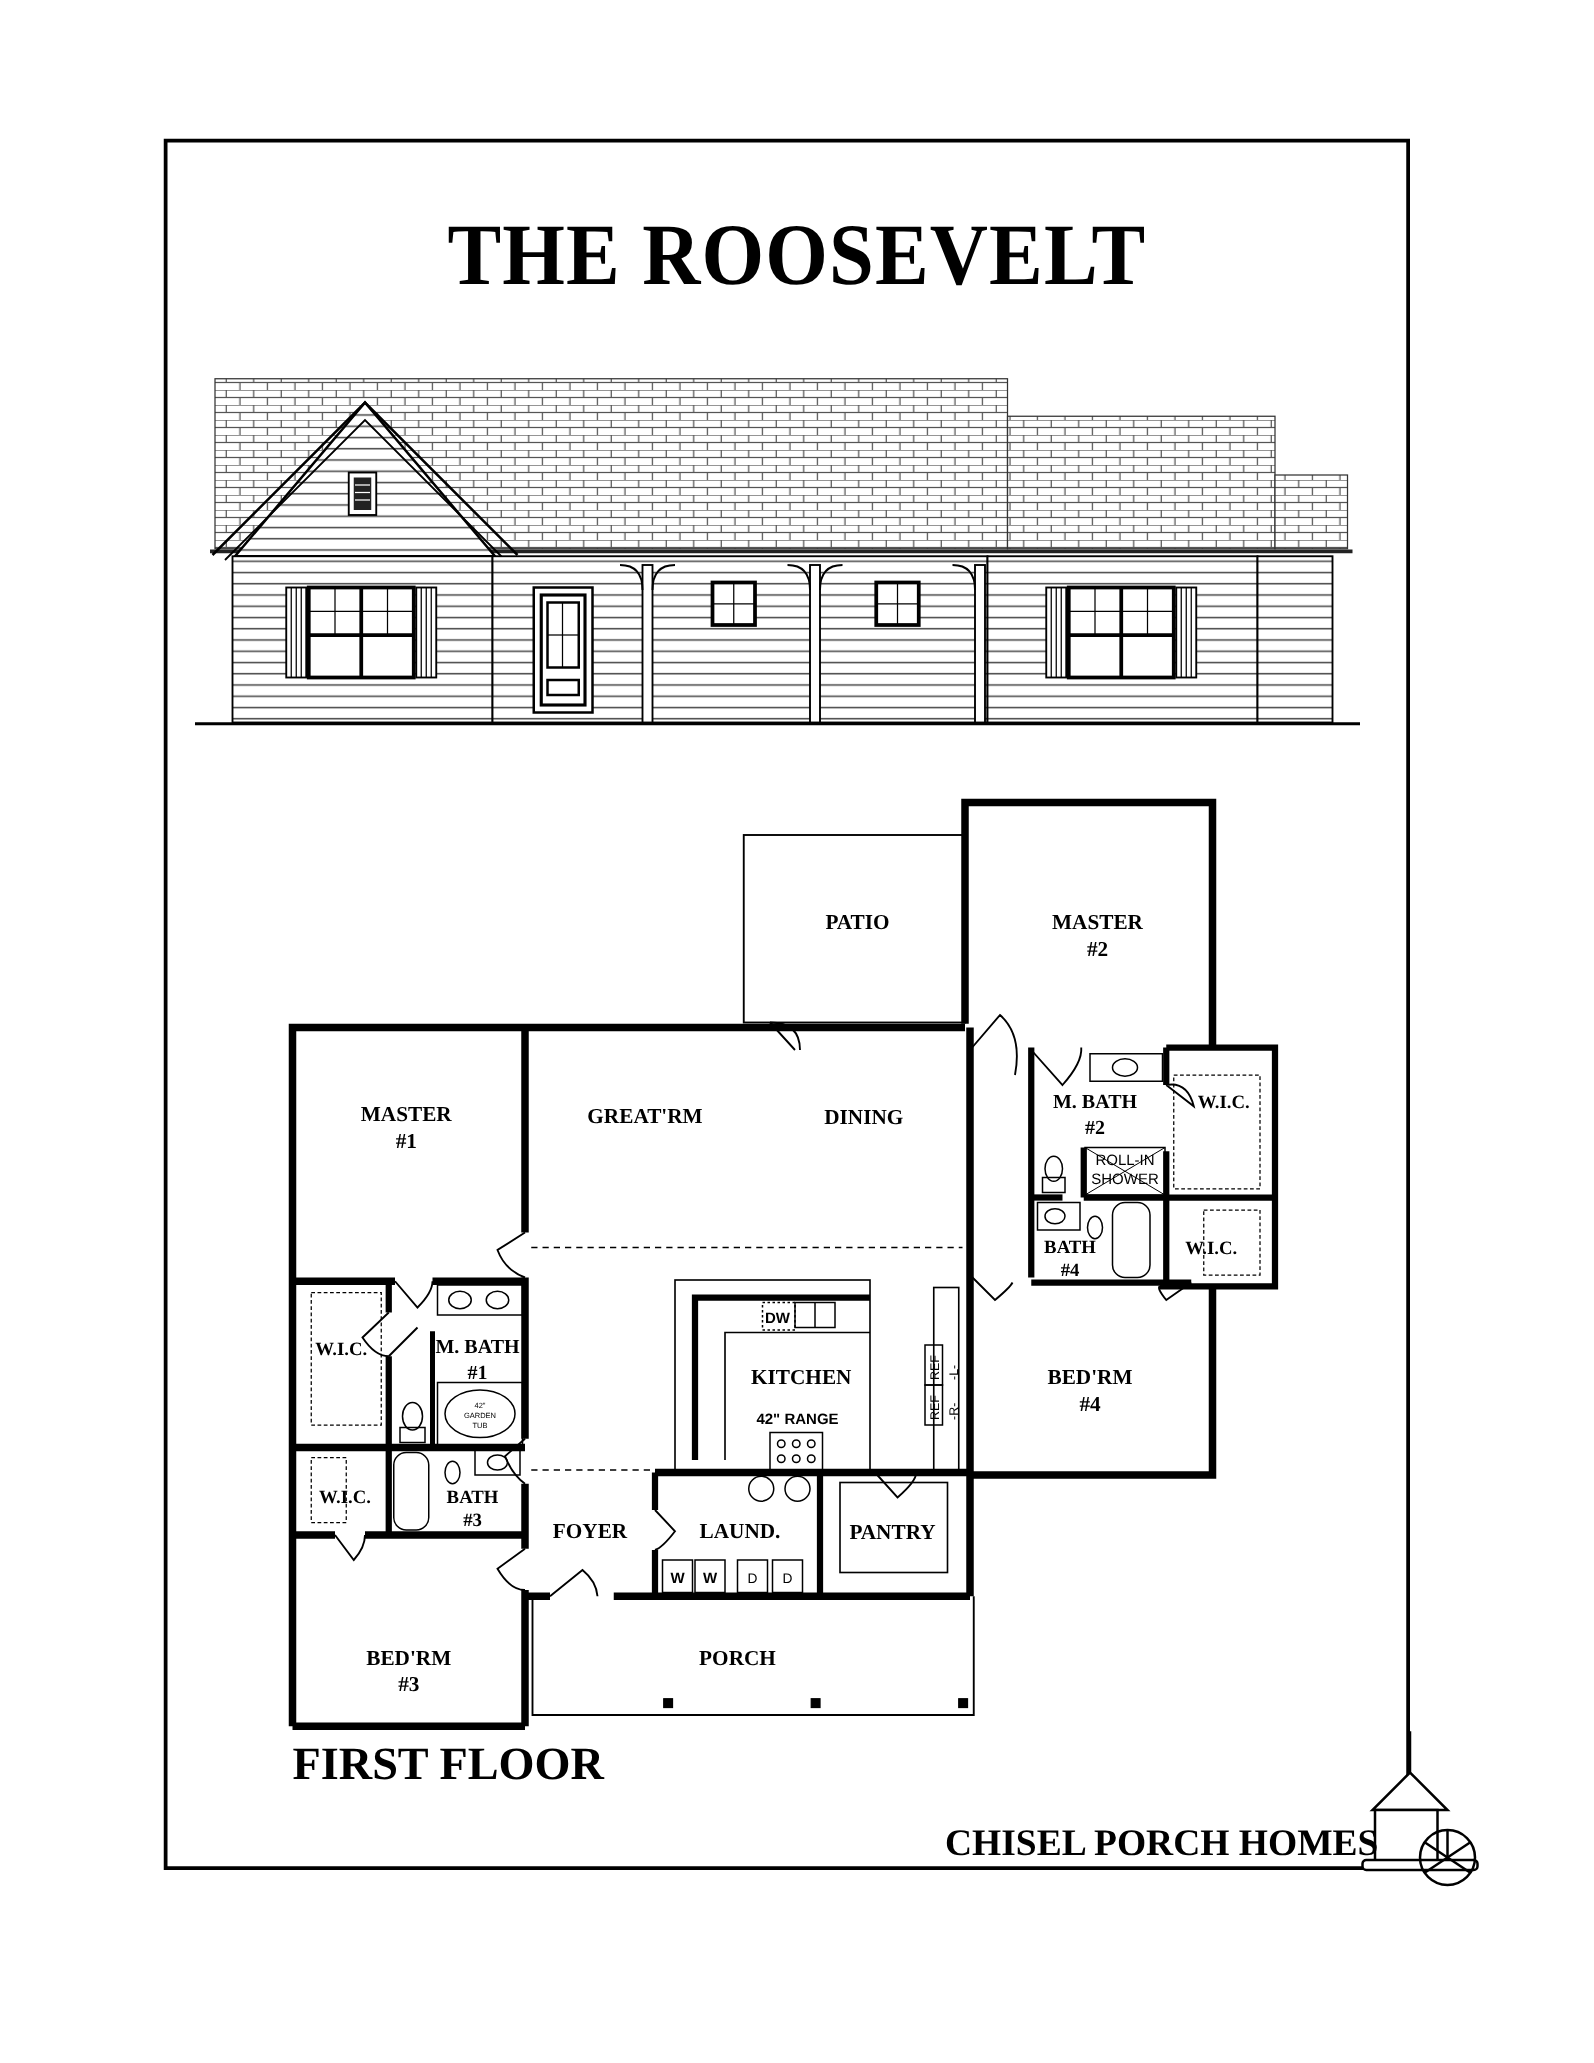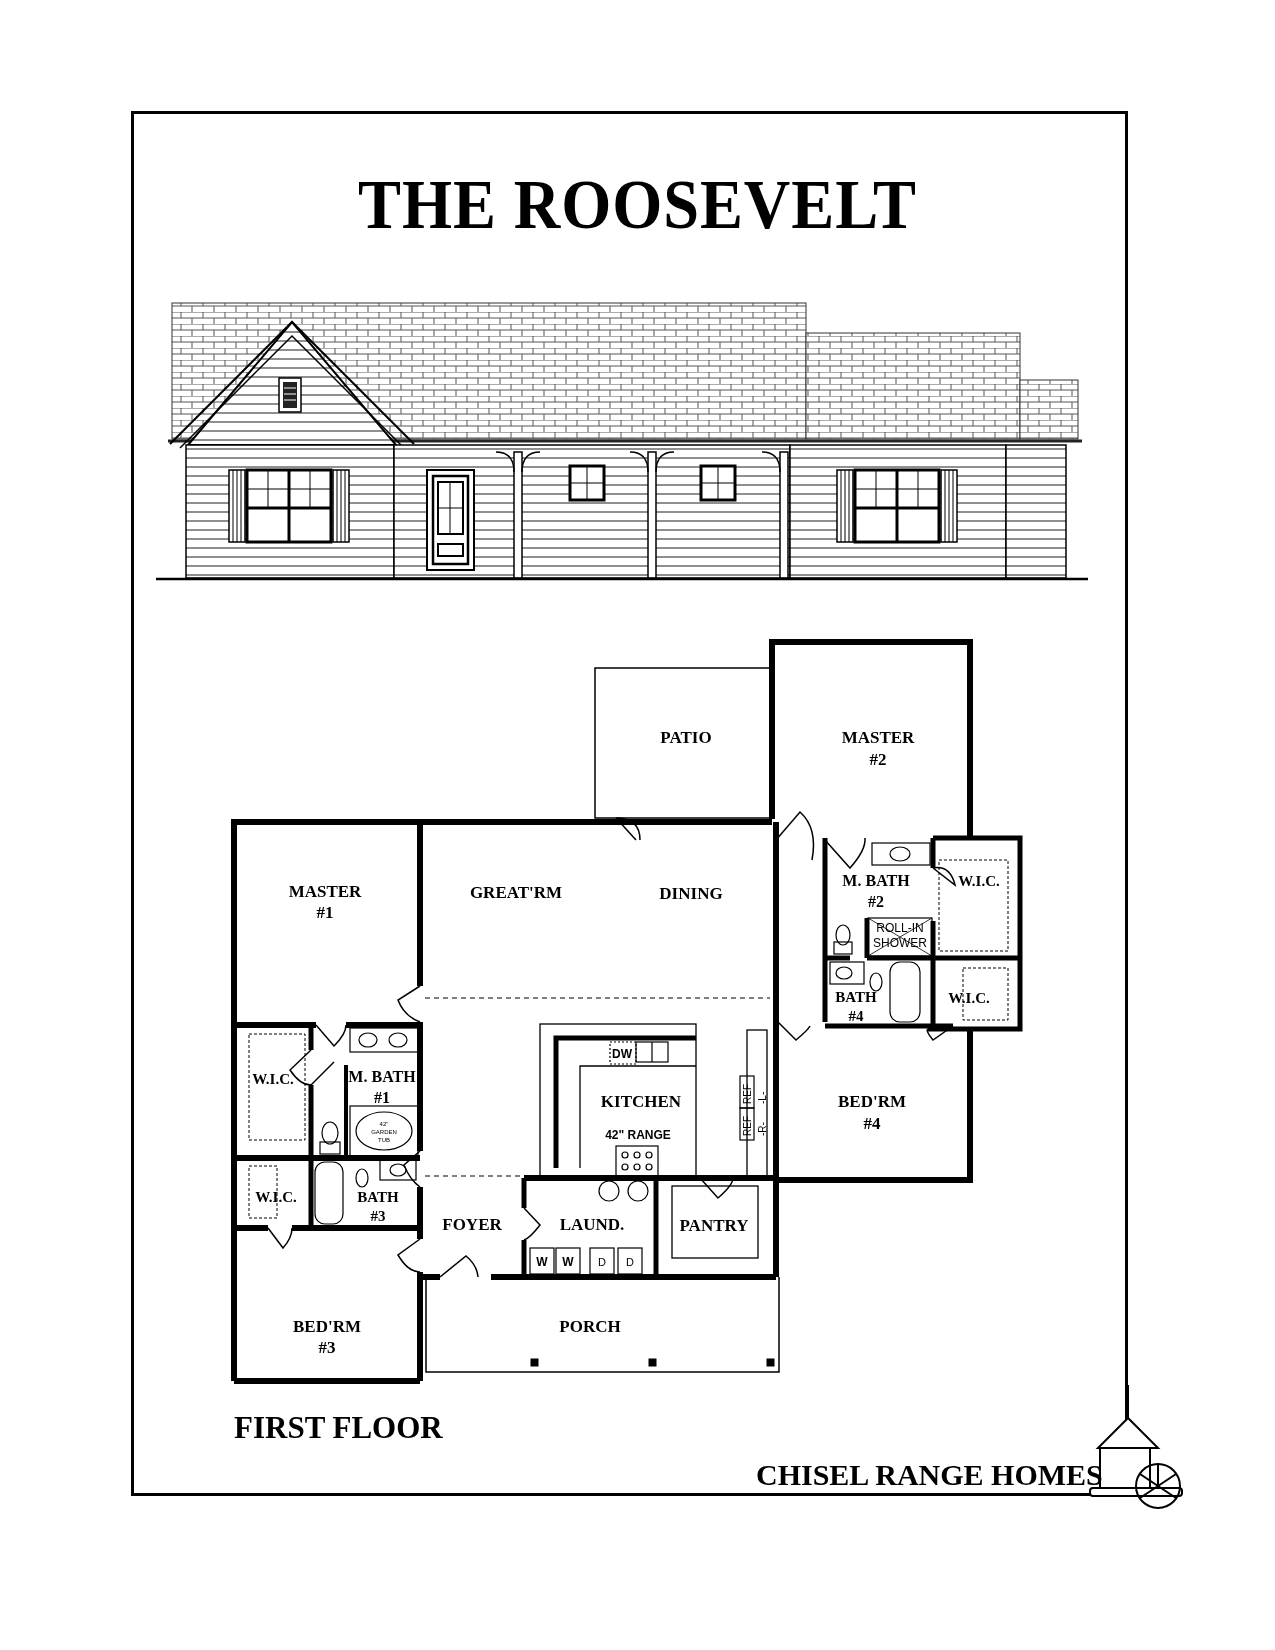--- a/index.html
+++ b/index.html
@@ -2,21 +2,21 @@
 <html><head>
 <meta charset="utf-8">
 <style>
   html, body { margin:0; padding:0; background:#ffffff; }
   body { width:1275px; height:1650px; position:relative; overflow:hidden; font-family:"Liberation Serif", serif; }
   .frame { position:absolute; left:131px; top:111px; width:997px; height:1385px; border:3px solid #000; box-sizing:border-box; }
   .title { position:absolute; left:0; width:1275px; top:165px; text-align:center; font-family:"Liberation Serif", serif; font-weight:bold; font-size:70px; letter-spacing:1px; color:#000; transform:scaleX(0.92); }
   svg.plan { position:absolute; left:0; top:0; }
   .rl { font-family:"Liberation Serif", serif; font-weight:bold; fill:#000; }
   .sl { font-family:"Liberation Sans", sans-serif; fill:#000; }
-  .floor-label { position:absolute; left:234px; top:1390px; font-family:"Liberation Serif", serif; font-weight:bold; font-size:31px; color:#000;margin-top:20px; }
+  .floor-label { position:absolute; left:234px; top:1390px; font-family:"Liberation Serif", serif; font-weight:bold; font-size:37px; color:#000; }
   .brand { position:absolute; left:756px; top:1458px; font-family:"Liberation Serif", serif; font-weight:bold; font-size:30px; color:#000; }
 </style>
 </head>
 <body>
 
 <div class="frame"></div>
 
 <div class="title">THE ROOSEVELT</div>
 
 <svg class="plan" width="1275" height="1650" viewBox="0 0 1275 1650" xmlns="http://www.w3.org/2000/svg">
@@ -317,13 +317,13 @@
     <rect x="1100" y="1448" width="50" height="42"></rect>
     <rect x="1090" y="1488" width="92" height="8" rx="3"></rect>
     <circle cx="1158" cy="1486" r="22" fill="none"></circle>
     <line x1="1140" y1="1474" x2="1176" y2="1498"></line>
     <line x1="1140" y1="1498" x2="1176" y2="1474"></line>
     <line x1="1158" y1="1464" x2="1158" y2="1488"></line>
   </g>
 </svg>
 
 <div class="floor-label">FIRST FLOOR</div>
-<div class="brand">CHISEL RANGE HOMES</div>
+<div class="brand">CHISEL PORCH HOMES</div>
 
 </body></html>

